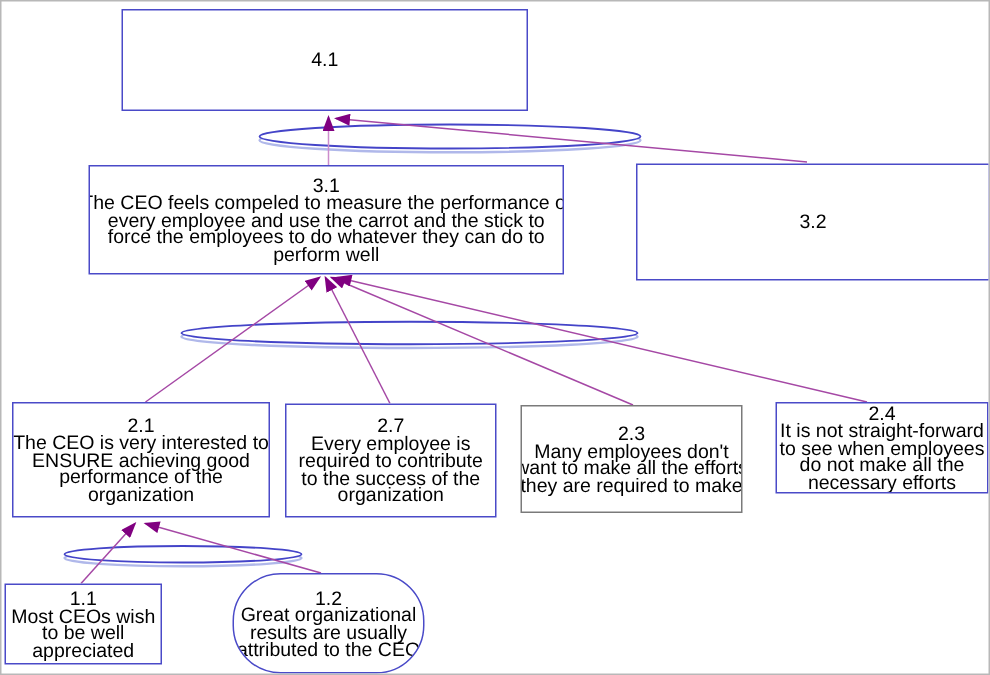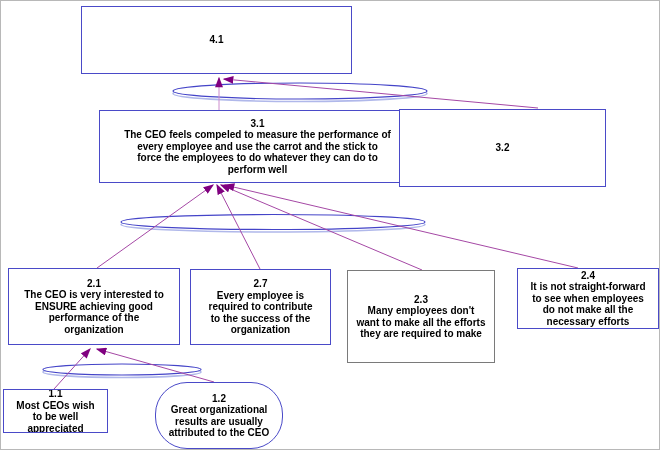--- a/index.html
+++ b/index.html
@@ -20,22 +20,22 @@
     position: absolute;
     box-sizing: border-box;
     border: 1px solid #4a4ac8;
     background: #ffffff;
     display: flex;
     flex-direction: column;
     justify-content: center;
     align-items: center;
     text-align: center;
     color: #000000;
-    font-weight: bold;
-    font-size: 10px;
+    font-weight: normal;
+    font-size: 13px;
     line-height: 11.5px;
     overflow: hidden;
   }
   .node.gray { border-color: #7a7a7a; }
   .node-id   { white-space: pre; }
   .node-text { white-space: pre; }
 </style>
 </head>
 <body>
 
@@ -70,64 +70,64 @@
     <line x1="577" y1="267" x2="224" y2="184" stroke="#a548a5" stroke-width="1" marker-end="url(#arw)"></line>
 
     <line x1="53" y1="388" x2="89" y2="348" stroke="#a548a5" stroke-width="1" marker-end="url(#arw)"></line>
     <line x1="213" y1="381" x2="96" y2="348" stroke="#a548a5" stroke-width="1" marker-end="url(#arw)"></line>
   </svg>
 
   <div class="node" style="left:80px; top:5px; width:271px; height:68px;">
     <div class="node-id">4.1</div>
   </div>
 
-  <div class="node" style="left:58px; top:109px; width:317px; height:73px;margin-left:40px;">
+  <div class="node" style="left:58px; top:109px; width:317px; height:73px;">
     <div class="node-id">3.1</div>
     <div class="node-text">The CEO feels compeled to measure the performance of
 every employee and use the carrot and the stick to
 force the employees to do whatever they can do to
 perform well</div>
   </div>
 
-  <div class="node" style="left:398px; top:108px; width:207px; height:78px;">
+  <div class="node" style="left:423px; top:108px; width:236px; height:78px;">
     <div class="node-id">3.2</div>
   </div>
 
   <div class="node" style="left:7px; top:267px; width:172px; height:77px;">
     <div class="node-id">2.1</div>
     <div class="node-text">The CEO is very interested to
 ENSURE achieving good
 performance of the
 organization</div>
   </div>
 
   <div class="node" style="left:189px; top:268px; width:141px; height:76px;">
     <div class="node-id">2.7</div>
     <div class="node-text">Every employee is
 required to contribute
 to the success of the
 organization</div>
   </div>
 
-  <div class="node gray" style="left:346px; top:269px; width:148px; height:93px;">
+  <div class="node gray" style="left:346px; top:269px; width:148px; height:72px;">
     <div class="node-id">2.3</div>
     <div class="node-text">Many employees don't
 want to make all the efforts
 they are required to make</div>
   </div>
 
   <div class="node" style="left:516px; top:267px; width:142px; height:61px;">
     <div class="node-id">2.4</div>
     <div class="node-text">It is not straight-forward
 to see when employees
 do not make all the
 necessary efforts</div>
   </div>
 
-  <div class="node" style="left:2px; top:388px; width:105px; height:44px;">
+  <div class="node" style="left:2px; top:388px; width:105px; height:54px;">
     <div class="node-id">1.1</div>
     <div class="node-text">Most CEOs wish
 to be well
 appreciated</div>
   </div>
 
   <div class="node" style="left:154px; top:381px; width:128px; height:67px;border-radius:32px;">
     <div class="node-id">1.2</div>
     <div class="node-text">Great organizational
 results are usually

